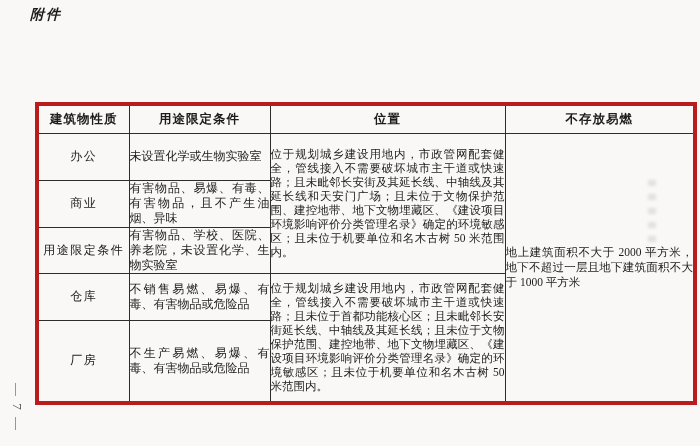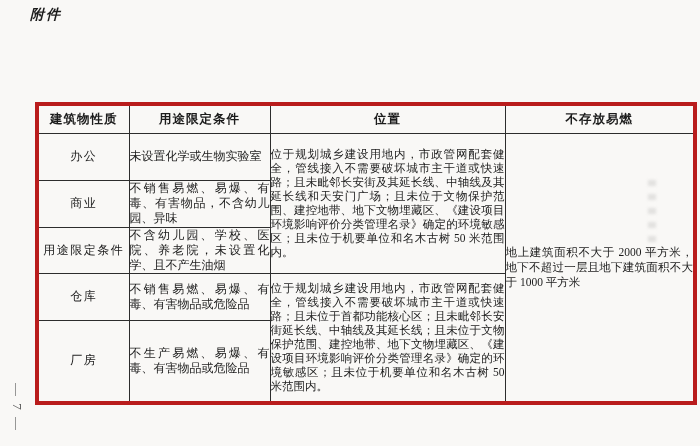--- a/index.html
+++ b/index.html
@@ -147,25 +147,25 @@
     </thead>
     <tbody>
       <tr class="h-r1">
         <td class="nature">办公</td>
         <td class="cond">未设置化学或生物实验室</td>
         <td class="loc" rowspan="3">位于规划城乡建设用地内，市政管网配套健全，管线接入不需要破坏城市主干道或快速路；且未毗邻长安街及其延长线、中轴线及其延长线和天安门广场；且未位于文物保护范围、建控地带、地下文物埋藏区、《建设项目环境影响评价分类管理名录》确定的环境敏感区；且未位于机要单位和名木古树 50 米范围内。</td>
         <td class="area" rowspan="5">地上建筑面积不大于 2000 平方米，地下不超过一层且地下建筑面积不大于 1000 平方米</td>
       </tr>
       <tr class="h-r2">
         <td class="nature">商业</td>
-        <td class="cond">不销售易燃、易爆、有毒、有害物品，不含幼儿园、异味</td>
+        <td class="cond">有害物品、易爆、有毒、有害物品，且不产生油烟、异味</td>
       </tr>
       <tr class="h-r3">
         <td class="nature">用途限定条件</td>
-        <td class="cond">不含幼儿园、学校、医院、养老院，未设置化学、且不产生油烟</td>
+        <td class="cond">有害物品、学校、医院、养老院，未设置化学、生物实验室</td>
       </tr>
       <tr class="h-r4">
         <td class="nature">仓库</td>
         <td class="cond">不销售易燃、易爆、有毒、有害物品或危险品</td>
         <td class="loc" rowspan="2">位于规划城乡建设用地内，市政管网配套健全，管线接入不需要破坏城市主干道或快速路；且未位于首都功能核心区；且未毗邻长安街延长线、中轴线及其延长线；且未位于文物保护范围、建控地带、地下文物埋藏区、《建设项目环境影响评价分类管理名录》确定的环境敏感区；且未位于机要单位和名木古树 50 米范围内。</td>
       </tr>
       <tr class="h-r5">
         <td class="nature">厂房</td>
         <td class="cond">不生产易燃、易爆、有毒、有害物品或危险品</td>
       </tr>

